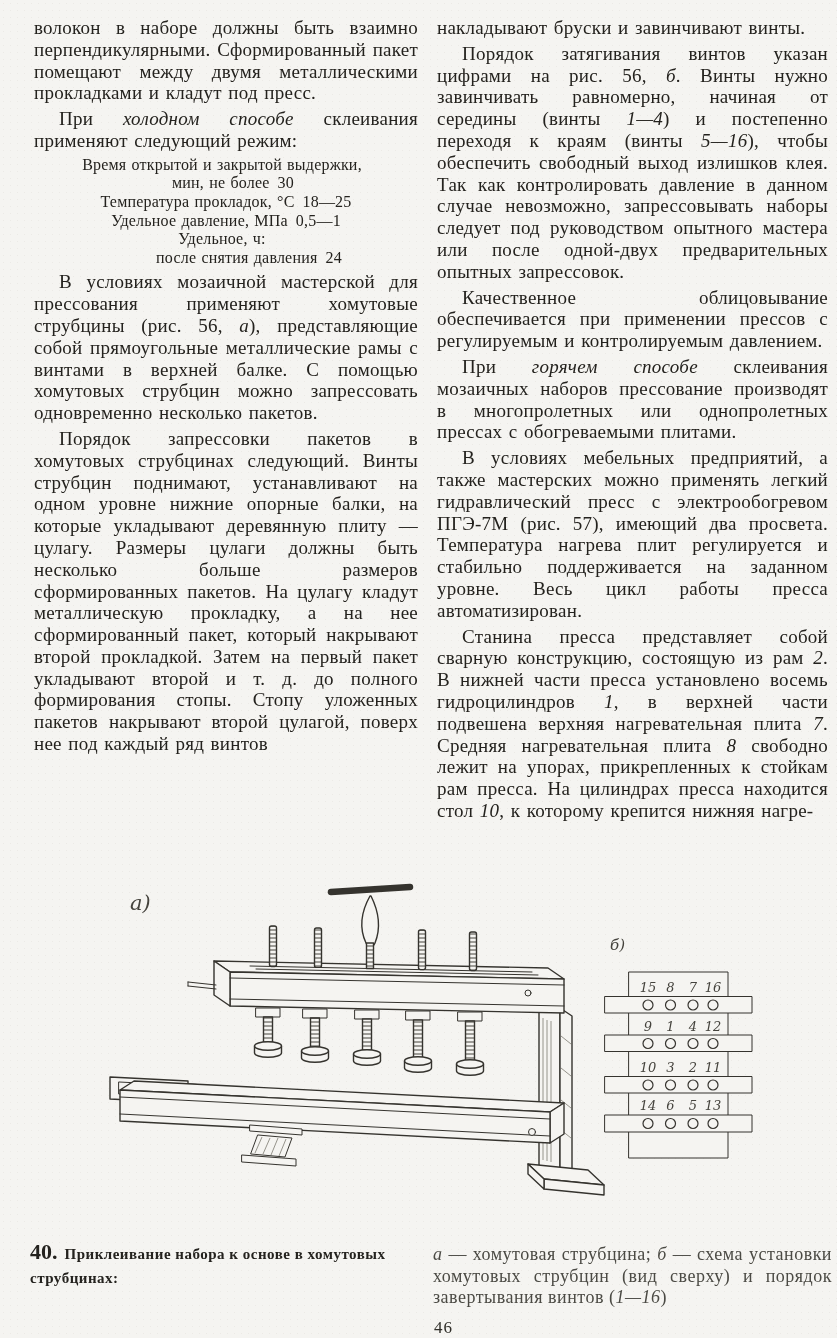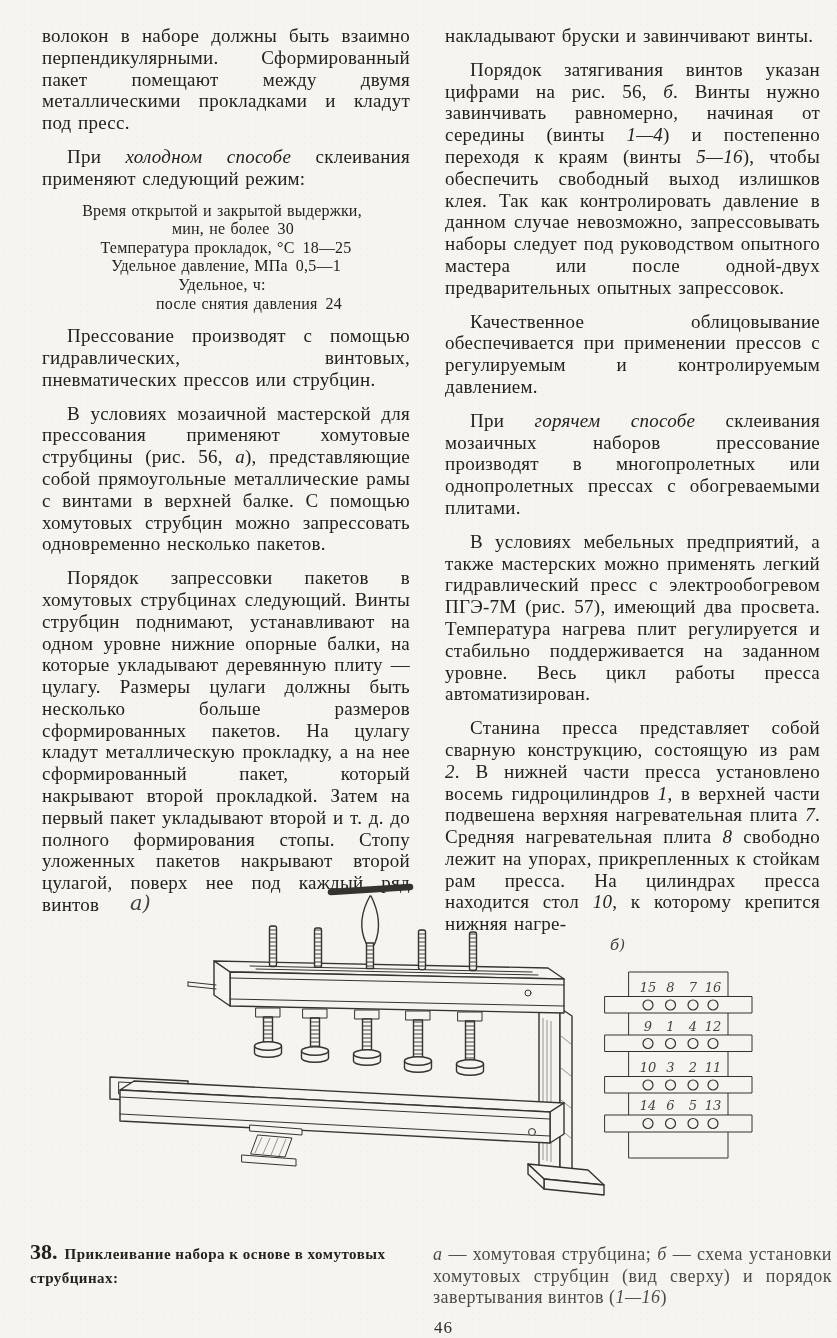--- a/index.html
+++ b/index.html
@@ -7,21 +7,21 @@
     position:relative; width:837px; height:1338px;
     background-color:#f5f4f1;
     background-image:radial-gradient(#eceae6 0.5px, rgba(0,0,0,0) 0.6px);
     background-size:7px 7px;
     font-family:"Liberation Serif","DejaVu Serif",serif;
     color:#24221e; overflow:hidden;
   }
   .col{position:absolute; top:13px; text-align:justify; font-size:19px; line-height:21.8px; letter-spacing:.25px; word-spacing:1.5px;}
   .col-left{left:30px; width:392px;}
   .col-right{left:433px; width:399px;}
-  .col p{margin:12px; text-indent:25px;}
+  .col p{margin:4px; text-indent:25px;}
   .col p.noindent{text-indent:0;}
   .speclist{font-size:16px; line-height:18.6px; letter-spacing:.2px; word-spacing:1px; margin:4px 0 3px; text-align:left;}
   .spec-row{display:flex; justify-content:center; align-items:baseline;}
   .spec-row .ind1{padding-left:14px;}
   .spec-row .ind2{padding-left:46px;}
   .spec-row .val{padding-left:8px; white-space:nowrap;}
   .fig-a{position:absolute; left:92px; top:856px; width:520px; height:362px;}
   .fig-b{position:absolute; left:598px; top:926px; width:178px; height:248px;}
   .fig-label{font-family:"DejaVu Serif",serif; font-style:italic; fill:#45433d;}
   .fig-num-text{font-family:"DejaVu Serif",serif; font-style:italic; font-size:13px; fill:#45433d;}
@@ -63,21 +63,20 @@
       <div class="spec-row">
         <span class="lbl">Удельное, ч:</span>
         <span class="val"></span>
       </div>
       <div class="spec-row">
         <span class="lbl ind2">после снятия давления</span>
         <span class="val">24</span>
       </div>
     </div>
 
-    <p>Прессование производят с помощью гидравлических, винтовых, пневматических прессов или струбцин.</p>
     <p>В условиях мозаичной мастерской для прессования применяют хомутовые струбцины (рис. 56, <i>а</i>), представляющие собой прямоугольные металлические рамы с винтами в верхней балке. С помощью хомутовых струбцин можно запрессовать одновременно несколько пакетов.</p>
     <p>Порядок запрессовки пакетов в хомутовых струбцинах следующий. Винты струбцин поднимают, устанавливают на одном уровне нижние опорные балки, на которые укладывают деревянную плиту — цулагу. Размеры цулаги должны быть несколько больше размеров сформированных пакетов. На цулагу кладут металлическую прокладку, а на нее сформированный пакет, который накрывают второй прокладкой. Затем на первый пакет укладывают второй и т. д. до полного формирования стопы. Стопу уложенных пакетов накрывают второй цулагой, поверх нее под каждый ряд винтов</p>
   </div>
 
   <div class="col col-right">
     <p class="noindent">накладывают бруски и завинчивают винты.</p>
     <p>Порядок затягивания винтов указан цифрами на рис. 56, <i>б</i>. Винты нужно завинчивать равномерно, начиная от середины (винты <i>1—4</i>) и постепенно переходя к краям (винты <i>5—16</i>), чтобы обеспечить свободный выход излишков клея. Так как контролировать давление в данном случае невозможно, запрессовывать наборы следует под руководством опытного мастера или после одной-двух предварительных опытных запрессовок.</p>
     <p>Качественное облицовывание обеспечивается при применении прессов с регулируемым и контролируемым давлением.</p>
     <p>При <i>горячем способе</i> склеивания мозаичных наборов прессование производят в многопролетных или однопролетных прессах с обогреваемыми плитами.</p>
     <p>В условиях мебельных предприятий, а также мастерских можно применять легкий гидравлический пресс с электрообогревом ПГЭ-7М (рис. 57), имеющий два просвета. Температура нагрева плит регулируется и стабильно поддерживается на заданном уровне. Весь цикл работы пресса автоматизирован.</p>
@@ -215,19 +214,19 @@
       <text class="fig-num-text" x="115" y="146">11</text>
 
       <text class="fig-num-text" x="50" y="184">14</text>
       <text class="fig-num-text" x="72.5" y="184">6</text>
       <text class="fig-num-text" x="95" y="184">5</text>
       <text class="fig-num-text" x="115" y="184">13</text>
     </g>
   </svg>
 
   <div class="caption-left">
-    <span class="fig-num">38.</span><span>Приклеивание набора к основе в хомутовых струбцинах:</span>
+    <span class="fig-num">40.</span><span>Приклеивание набора к основе в хомутовых струбцинах:</span>
   </div>
   <div class="caption-right"><i>а</i> — хомутовая струбцина; <i>б</i> — схема установки хомутовых струбцин (вид сверху) и порядок завертывания винтов (<i>1—16</i>)</div>
 
   <div class="page-num">46</div>
 
 </div>
 
 </body></html>

